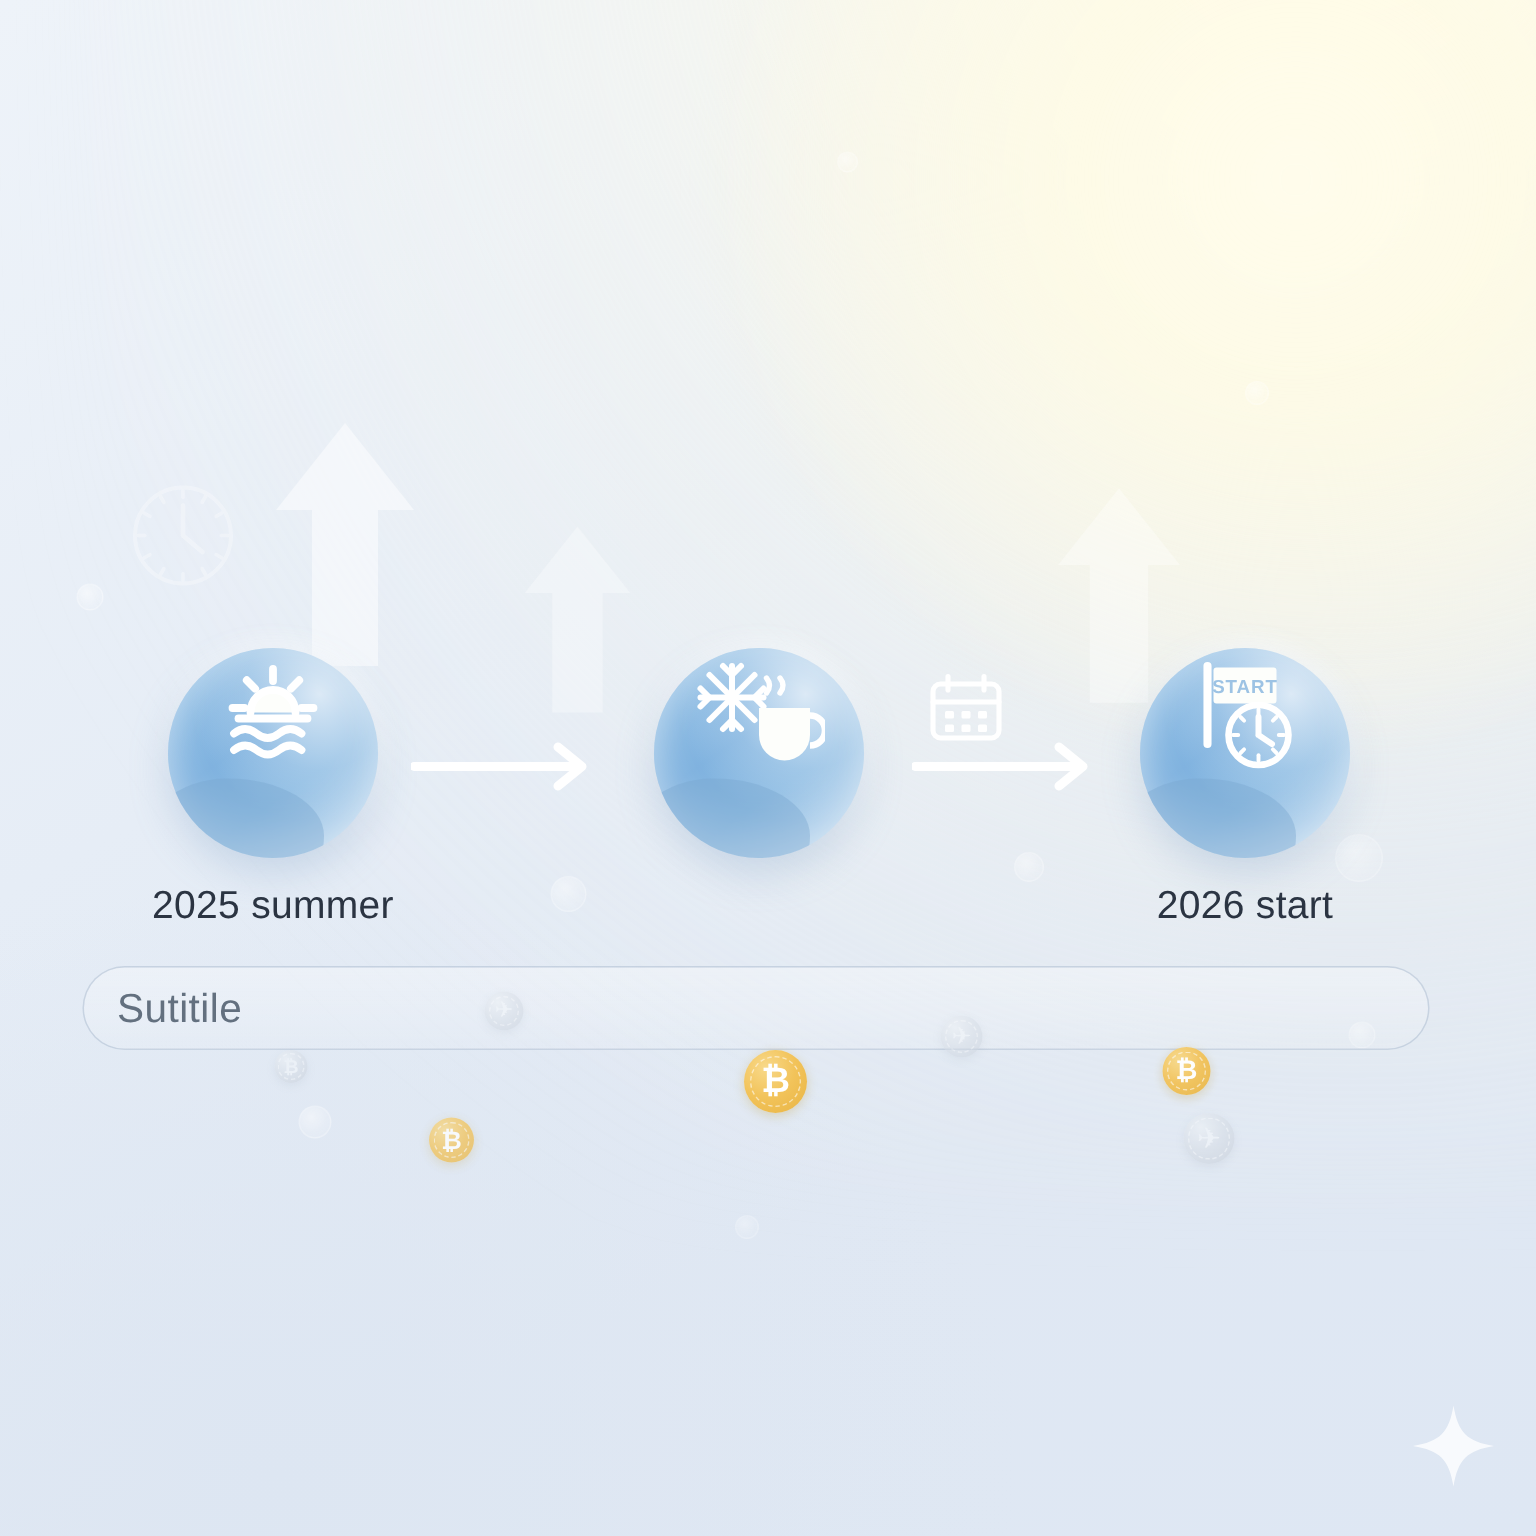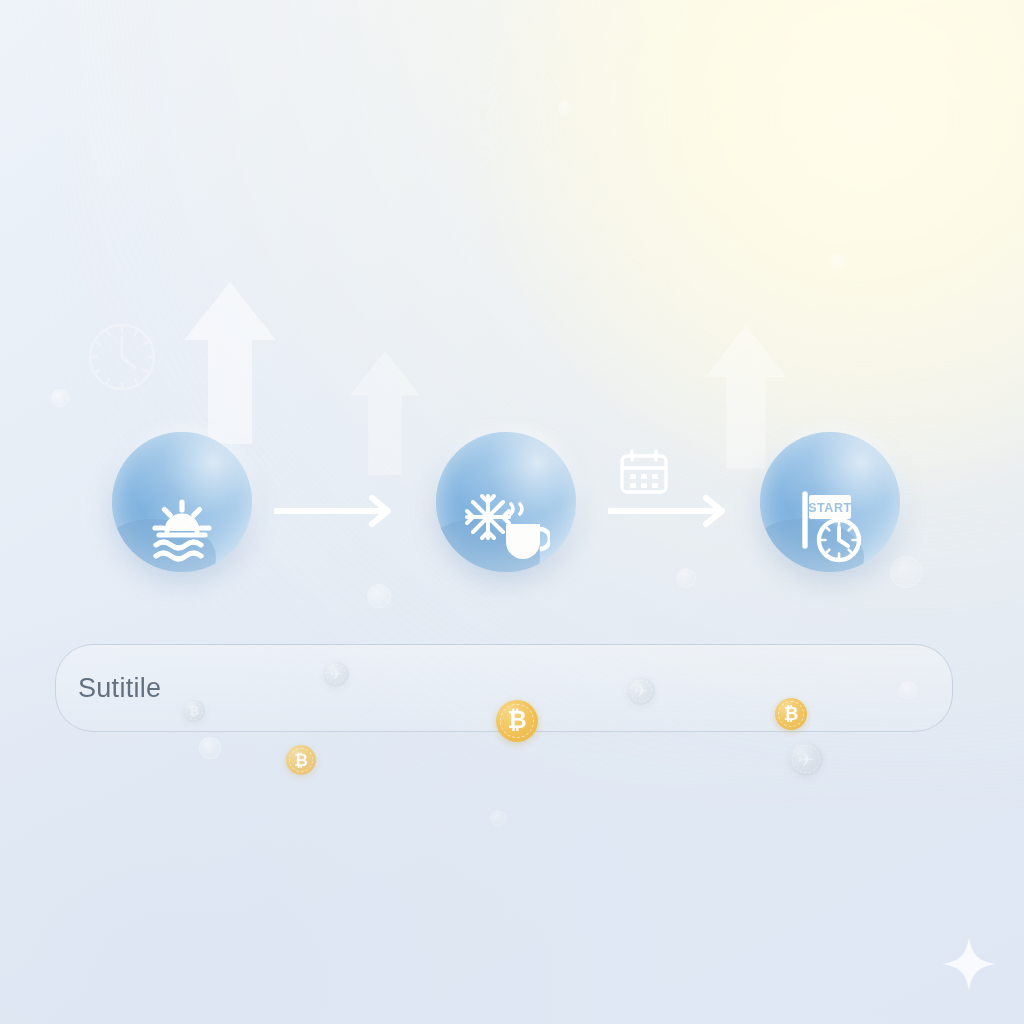--- a/index.html
+++ b/index.html
@@ -122,21 +122,21 @@
     border-radius: 48% 52% 40% 60% / 58% 44% 56% 42%;
     background: rgba(122,166,208,0.42);
   }
   .node-icon {
     position: absolute;
     left: 0;
     top: 0;
     width: 140px;
     height: 140px;
     display: flex;
-    align-items: flex-end;
+    align-items: flex-start;
     justify-content: center;
   }
   .node-label {
     margin-top: 16px;
     font-size: 26px;
     color: #2b3442;
     letter-spacing: 0.2px;
     white-space: nowrap;
   }
 
@@ -145,21 +145,21 @@
     top: 62px;
     height: 34px;
   }
 
   
   #subtitle-pill {
     position: absolute;
     left: 55px;
     top: 644px;
     width: 898px;
-    height: 88px;
+    height: 56px;
     box-sizing: border-box;
     border: 1.5px solid rgba(172,188,208,0.55);
     border-radius: 38px;
     background: linear-gradient(180deg, rgba(255,255,255,0.34) 0%, rgba(255,255,255,0.10) 100%);
     display: flex;
     align-items: center;
     padding-left: 22px;
   }
   #subtitle-text {
     font-size: 27px;
@@ -271,20 +271,21 @@
             <path d="M15 40 h8"></path>
             <path d="M69 40 h-8"></path>
             <path d="M27 43 a15 15 0 0 1 30 0" fill="#fdfefb" stroke="none"></path>
             <path d="M27 43 a15 15 0 0 1 30 0" fill="none"></path>
             <path d="M19 47 h46"></path>
             <path d="M16 57 q7.5 -6 15 0 q7.5 6 15 0 q7.5 -6 15 0"></path>
             <path d="M16 68 q7.5 -6 15 0 q7.5 6 15 0 q7.5 -6 15 0"></path>
           </svg>
         </div>
       </div>
+      <div class="node-label">2025 summer</div>
     </div>
 
     <div class="connector" id="conn-0" style="left:274px; width:128px;">
       <svg width="128" height="34" viewBox="0 0 128 34" fill="none" stroke="#ffffff" stroke-width="6" stroke-linecap="round" stroke-linejoin="round">
         <path d="M2 17 H112"></path>
         <path d="M98 4 L114 17 L98 30"></path>
       </svg>
     </div>
 
     <div class="node" id="node-1" style="left:406px; top:0;">
@@ -353,20 +354,21 @@
                 <path d="M71 58 h-3.5"></path>
               <path d="M66 46 l-2.4 2.4"></path>
                 <path d="M42 70 l2.4 -2.4"></path>
               <path d="M66 70 l-2.4 -2.4"></path>
                 <path d="M42 46 l2.4 2.4"></path>
             </g>
             <path d="M54 58 V46 M54 58 l9 6" stroke="#ffffff" stroke-width="4" stroke-linecap="round"></path>
           </svg>
         </div>
       </div>
+      <div class="node-label">2026 start</div>
     </div>
   </div>
 
   <div id="subtitle-pill">
     <span id="subtitle-text">Sutitile</span>
   </div>
 
   <div id="coin-layer">
       <div class="coin silver" style="left: 183px; top: 700px; width: 22px; height: 22px; opacity: 0.55; font-size: 12.3px;">
         <span class="rim"></span>

